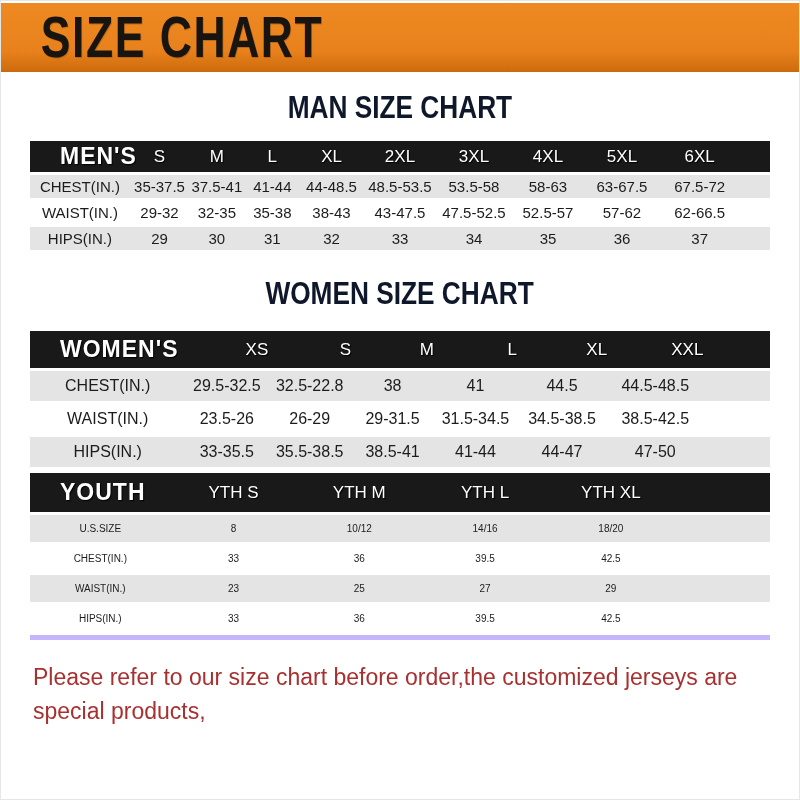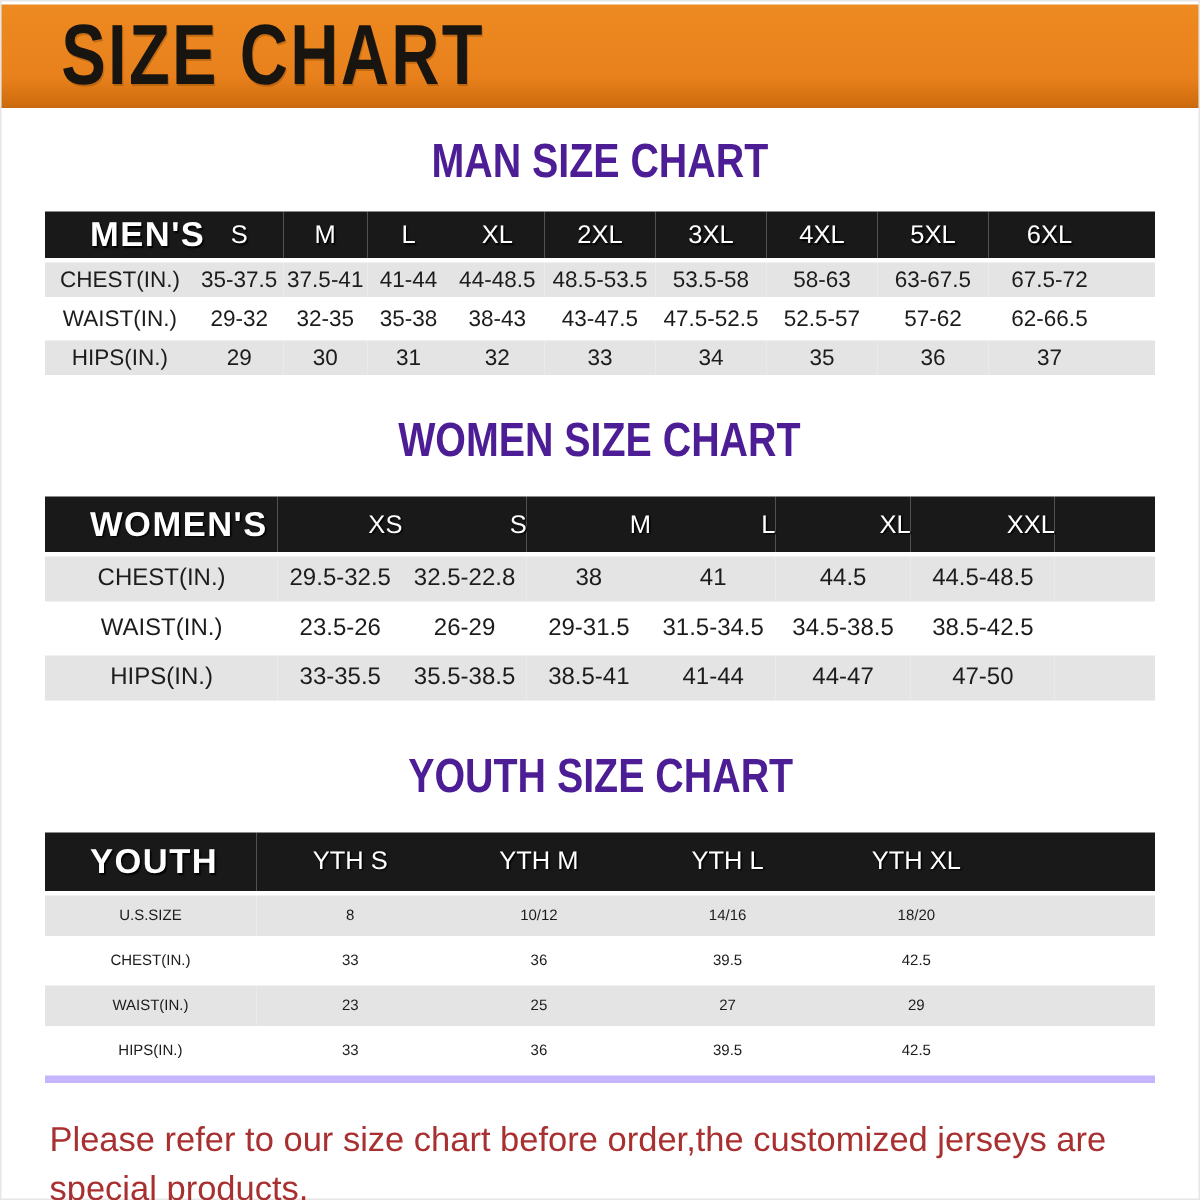--- a/index.html
+++ b/index.html
@@ -27,21 +27,21 @@
     font-weight: bold;
     color: #181410;
     letter-spacing: 2px;
     transform: scaleX(0.78);
     line-height: 1;
     text-shadow: 1px 1px 0 rgba(120,60,0,0.35);
   }
   
   h2.chart-heading {
     text-align: center;
-    color: #4c1d95;
+    color: #0f172a;
     font-size: 32px;
     line-height: 1.1;
     font-weight: bold;
   }
   h2.chart-heading > span {
     display: inline-block;
     transform: scaleX(0.82);
     letter-spacing: 0px;
   }
   .sec-man   h2 { margin: 18px 0 13px 0; }
@@ -236,23 +236,20 @@
             <td>41-44</td>
             <td>44-47</td>
             <td>47-50</td>
             <td></td>
           </tr>
         </tbody>
       </table>
   </section>
 
   <section class="sec-youth">
-    <h2 class="chart-heading">
-      <span>YOUTH SIZE CHART</span>
-    </h2>
     <table class="size-table t-youth">
       <colgroup>
         <col style="width:19%">
           <col style="width:17%">
           <col style="width:17%">
         <col style="width:17%">
           <col style="width:17%">
           <col style="width:13%">
       </colgroup>
     <thead>

